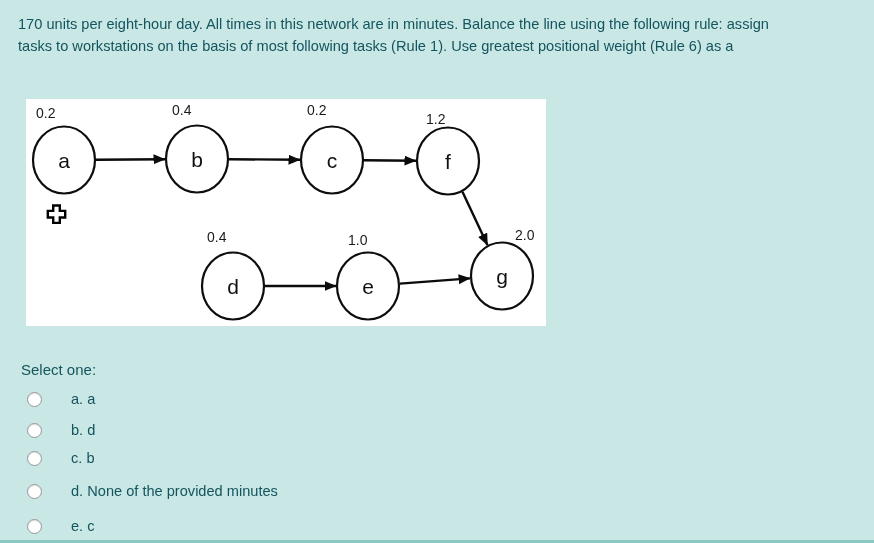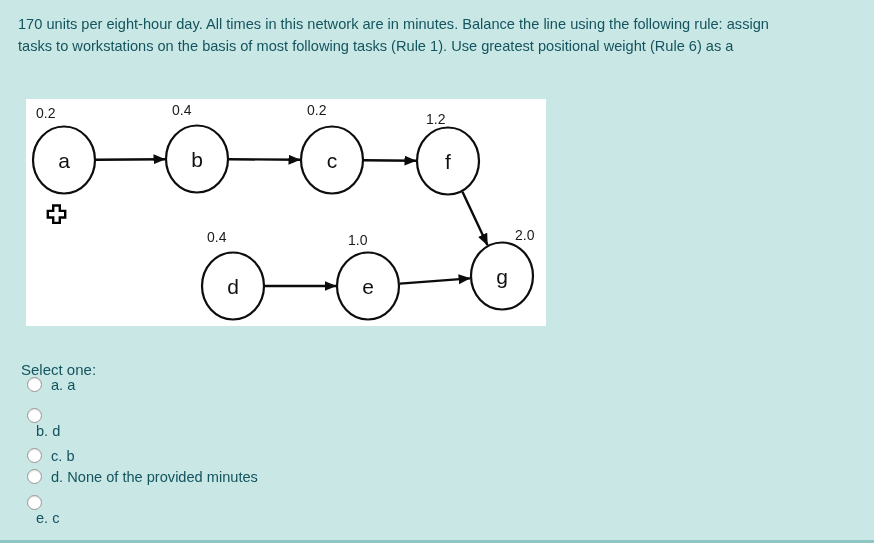--- a/index.html
+++ b/index.html
@@ -20,24 +20,24 @@
     background:#ffffff;
   }
   .diagram-box svg{display:block;width:520px;height:227px;}
   .select-one{
     position:absolute;left:21px;top:355px;
     color:#14545e;font-size:15px;margin-top:6px;
   }
   .options{position:absolute;left:0;top:376px;width:874px;}
   .option{
     position:absolute;left:27px;height:30px;
-    display:flex;align-items:flex-start;cursor:pointer;
+    display:flex;align-items:flex-end;cursor:pointer;gap:20px;
   }
-  .option-a{top:1px;}  .option-b{top:31.5px;flex-direction:column;}  .option-c{top:72px;}
-  .option-d{top:92.5px;}  .option-e{top:119px;flex-direction:column;}
+  .option-a{top:1px;}  .option-b{top:31.5px;}  .option-c{top:60px;}
+  .option-d{top:92.5px;}  .option-e{top:128px;}
   .radio{
     width:13px;height:13px;border-radius:50%;
     background:#ffffff;border:1px solid #979797;
     box-shadow:inset 0 1px 1px rgba(0,0,0,.12);
     flex:0 0 auto;
   }
   .option-label{
     margin-left:9px;color:#14545e;font-size:14.6px;white-space:nowrap;
   }
   .bottom-edge{

